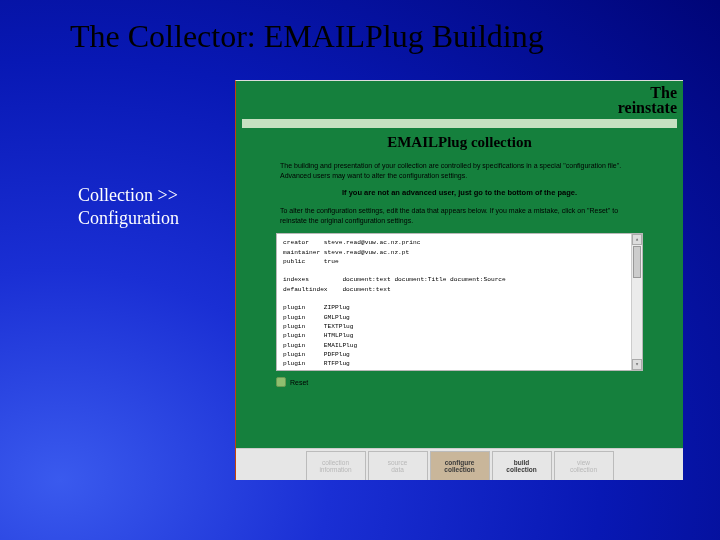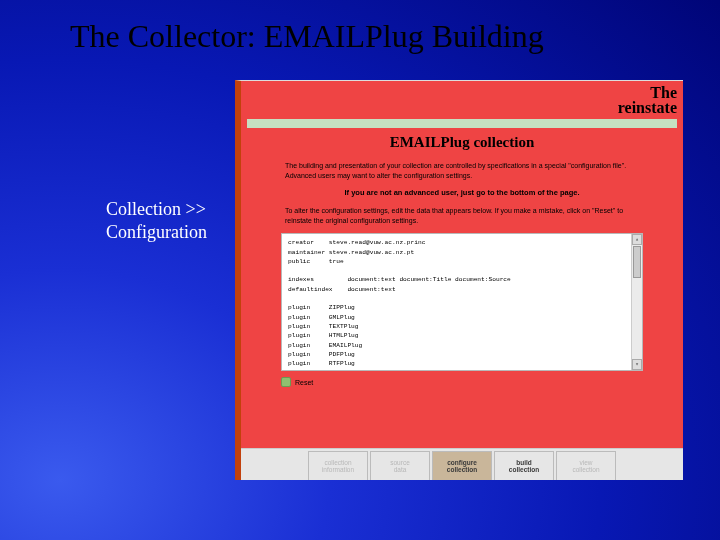--- a/index.html
+++ b/index.html
@@ -12,38 +12,37 @@
   .slide-title {
     position: absolute;
     top: 18px;
     left: 70px;
     font-size: 32px;
     color: #000;
     font-weight: normal;
   }
   .slide-caption {
     position: absolute;
-    top: 198px;
+    top: 184px;
     left: 78px;
     font-size: 18px;
     color: #fff;
     line-height: 1.25;
-    margin-left: 28px;
   }
   .app-window {
     position: absolute;
     top: 80px;
     left: 235px;
     width: 448px;
     height: 400px;
-    background: #ef4444;
+    background: #15803d;
     font-family: Verdana, Arial, sans-serif;
     font-size: 7px;
     color: #000;
-    border-left: 6px solid #c2410c;
+    border-left: 1px solid #c2410c;
     border-top: 1px solid #ddd;
   }
   .app-header {
     display: flex;
     justify-content: flex-end;
     align-items: center;
     padding: 4px 6px 2px 6px;
   }
   .app-logo {
     text-align: right;

